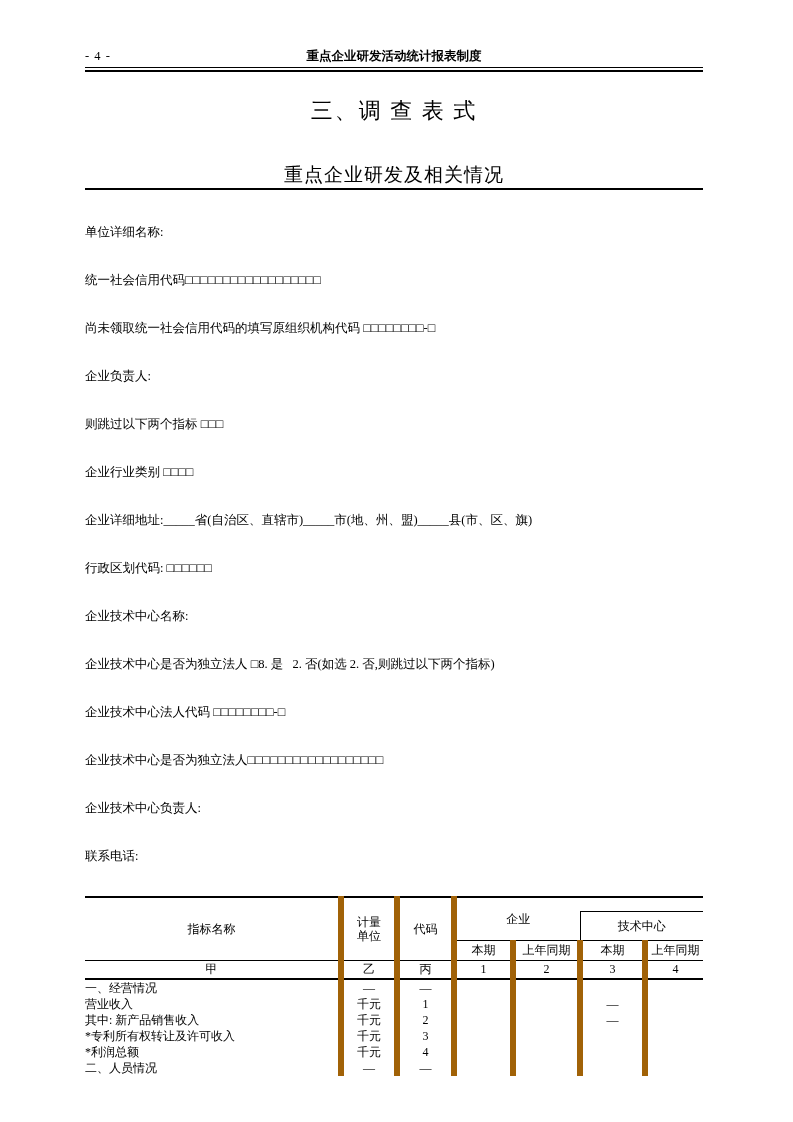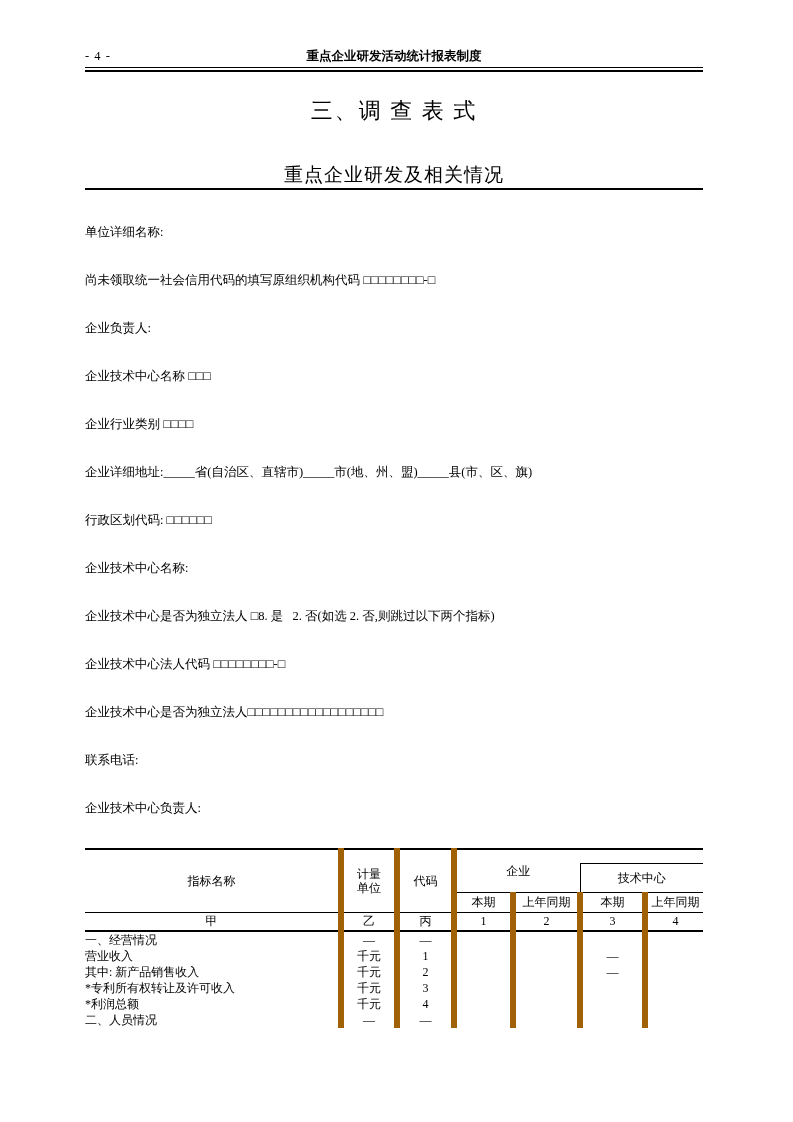--- a/index.html
+++ b/index.html
@@ -64,32 +64,33 @@
     <div class="rule-a"></div>
     <div class="rule-b"></div>
 
     <div class="section-title">三、调 查 表 式</div>
     <div class="form-title">重点企业研发及相关情况</div>
 
     <div class="rule-thick"></div>
 
     <div class="unit-fields">
       <div>单位详细名称:</div>
+      <div>统一社会信用代码□□□□□□□□□□□□□□□□□□</div>
       <div>尚未领取统一社会信用代码的填写原组织机构代码 □□□□□□□□-□</div>
       <div>企业负责人:</div>
-      <div>企业技术中心名称 □□□</div>
+      <div>则跳过以下两个指标 □□□</div>
       <div>企业行业类别 □□□□</div>
       <div>企业详细地址:_____省(自治区、直辖市)_____市(地、州、盟)_____县(市、区、旗)</div>
       <div>行政区划代码: □□□□□□</div>
       <div>企业技术中心名称:</div>
       <div>企业技术中心是否为独立法人 □8. 是   2. 否(如选 2. 否,则跳过以下两个指标)</div>
       <div>企业技术中心法人代码 □□□□□□□□-□</div>
       <div>企业技术中心是否为独立法人□□□□□□□□□□□□□□□□□□</div>
+      <div>企业技术中心负责人:</div>
       <div>联系电话:</div>
-      <div>企业技术中心负责人:</div>
     </div>
 
     <table class="form">
       <colgroup>
         <col style="width:256px">
           <col style="width:56px">
           <col style="width:57px">
         <col style="width:59px">
           <col style="width:67px">
           <col style="width:65px">

